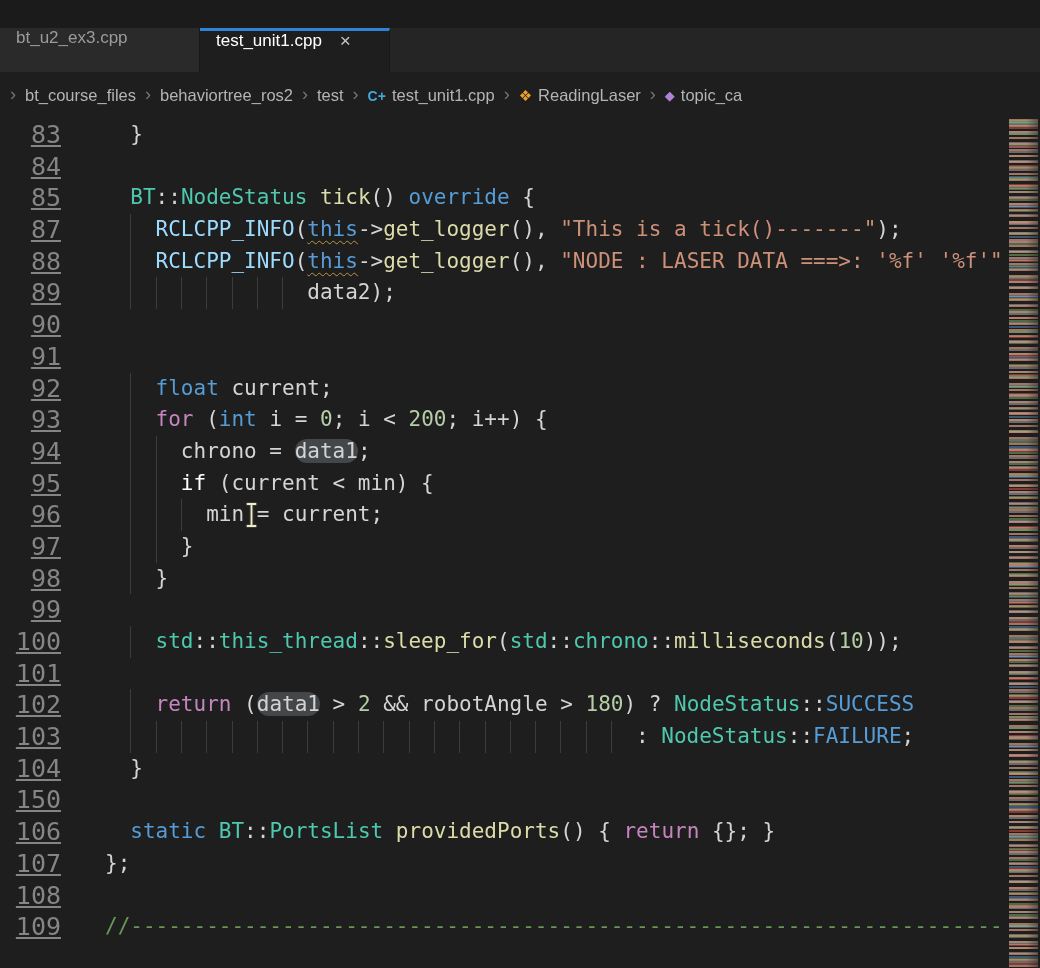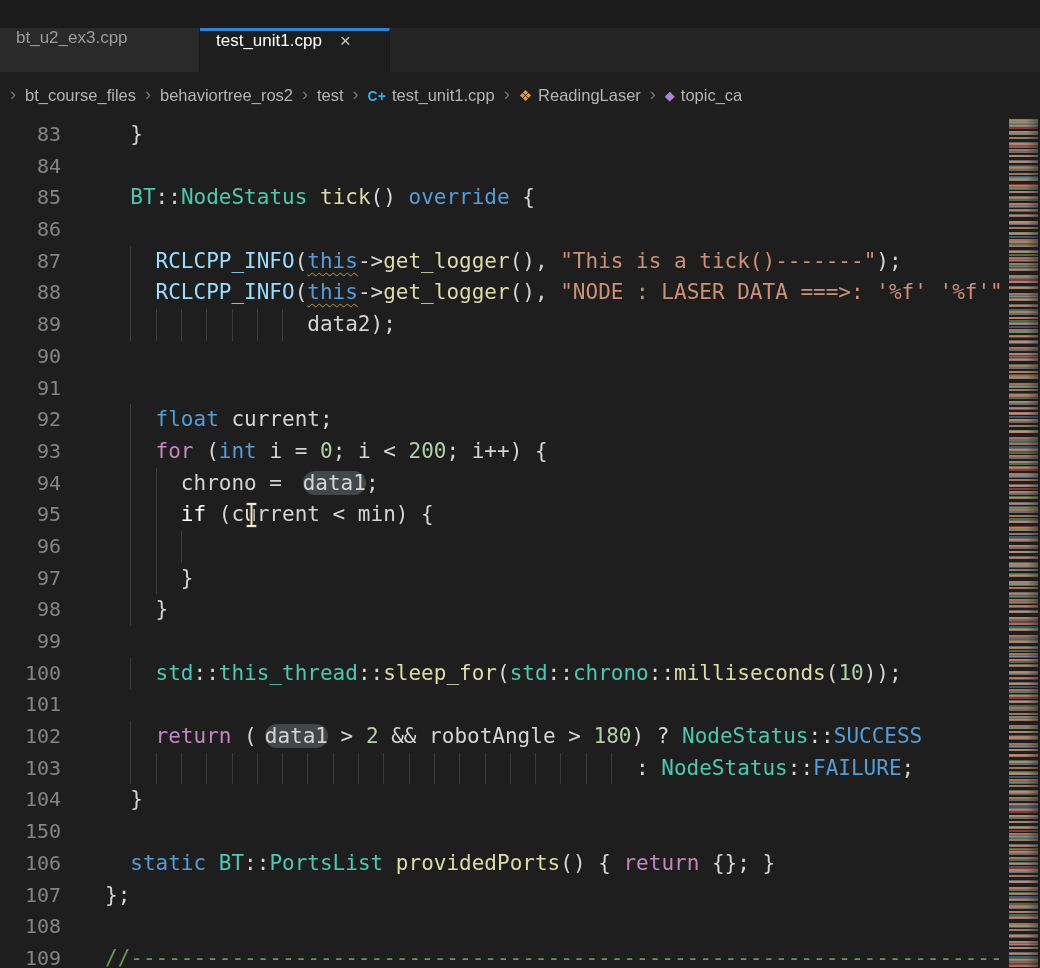--- a/index.html
+++ b/index.html
@@ -21,24 +21,24 @@
     font-size:16.5px;color:#b4b4b4;white-space:nowrap;overflow:hidden;}
   .bc-sep{color:#767676;font-size:18px;transform:translateY(-1px);}
   .bc-item{display:flex;align-items:center;gap:6px;cursor:pointer;justify-content:center;}
   .bc-icon{font-size:14px;font-weight:bold;}
   .icon-cpp{color:#3fa9dd;}
   .icon-class{color:#ee9d28;font-weight:normal;font-size:15px;}
   .icon-method{color:#b180d7;font-weight:normal;font-size:13px;}
   
   .editor{position:absolute;top:119px;left:0;right:0;bottom:0;background:#1e1e1e;overflow:hidden;}
   .code-row{display:flex;height:31.7px;line-height:31.7px;font-family:"DejaVu Sans Mono",monospace;font-size:21px;white-space:pre;}
-  .gutter{width:105px;padding-right:44px;box-sizing:border-box;flex:none;text-align:right;color:#858585;font-size:20px;}
+  .gutter{width:105px;padding-right:44px;box-sizing:border-box;flex:none;text-align:right;color:#858585;font-size:25px;text-decoration:underline;}
   .codeline{position:relative;flex:1;overflow:hidden;margin-right:34px;color:#d4d4d4;}
   .guide{position:absolute;top:0;bottom:0;width:1px;background:#3c3c3c;}
-  .hl{background:rgba(125,132,140,.40);border-radius:12px;margin-left:8px;}
+  .hl{background:rgba(125,132,140,.40);border-radius:12px;}
   .sq{text-decoration:underline;text-decoration-style:wavy;text-decoration-color:#b8964b;text-decoration-thickness:1px;text-underline-offset:4px;}
   
   .minimap{position:absolute;top:0;right:0;bottom:0;width:34px;background:#1e1e1e;z-index:5;cursor:pointer;}
   .minimap-content{position:absolute;top:0;bottom:0;left:3px;right:2px;
     background-image:
       repeating-linear-gradient(to bottom, rgba(206,145,120,.75) 0 2px, transparent 2px 6px),
       repeating-linear-gradient(to bottom, rgba(120,170,100,.55) 0 2px, transparent 2px 11px),
       repeating-linear-gradient(to bottom, rgba(222,222,226,.40) 0 2px, transparent 2px 9px),
       repeating-linear-gradient(to bottom, rgba(212,85,75,.55) 0 2px, transparent 2px 19px),
       repeating-linear-gradient(to bottom, rgba(100,160,220,.45) 0 2px, transparent 2px 15px);
@@ -91,31 +91,30 @@
     <span class="bc-icon icon-method">◆</span>
     <span>topic_ca</span>
   </span>
 </div>
 
 <div class="editor">
   <div>
       <div class="code-row"><div class="gutter">83</div><div class="codeline"><span style="color: rgb(212, 212, 212);">  }</span></div></div>
       <div class="code-row"><div class="gutter">84</div><div class="codeline"></div></div>
       <div class="code-row"><div class="gutter">85</div><div class="codeline"><span style="color: rgb(212, 212, 212);">  </span><span style="color: rgb(78, 201, 176);">BT</span><span style="color: rgb(212, 212, 212);">::</span><span style="color: rgb(78, 201, 176);">NodeStatus</span><span style="color: rgb(212, 212, 212);"> </span><span style="color: rgb(220, 220, 170);">tick</span><span style="color: rgb(212, 212, 212);">() </span><span style="color: rgb(86, 156, 214);">override</span><span style="color: rgb(212, 212, 212);"> {</span></div></div>
-      <div class="code-row"><div class="gutter">86</div><div class="codeline"></div></div>
       <div class="code-row"><div class="gutter">87</div><div class="codeline"><span class="guide" style="left: 25.3px;"></span><span style="color: rgb(212, 212, 212);">    </span><span style="color: rgb(156, 220, 254);">RCLCPP_INFO</span><span style="color: rgb(212, 212, 212);">(</span><span class="sq" style="color: rgb(86, 156, 214);">this</span><span style="color: rgb(212, 212, 212);">-&gt;</span><span style="color: rgb(220, 220, 170);">get_logger</span><span style="color: rgb(212, 212, 212);">(), </span><span style="color: rgb(206, 145, 120);">"This is a tick()-------"</span><span style="color: rgb(212, 212, 212);">);</span></div></div>
       <div class="code-row"><div class="gutter">88</div><div class="codeline"><span class="guide" style="left: 25.3px;"></span><span style="color: rgb(212, 212, 212);">    </span><span style="color: rgb(156, 220, 254);">RCLCPP_INFO</span><span style="color: rgb(212, 212, 212);">(</span><span class="sq" style="color: rgb(86, 156, 214);">this</span><span style="color: rgb(212, 212, 212);">-&gt;</span><span style="color: rgb(220, 220, 170);">get_logger</span><span style="color: rgb(212, 212, 212);">(), </span><span style="color: rgb(206, 145, 120);">"NODE : LASER DATA ===&gt;: '%f' '%f'",</span></div></div>
       <div class="code-row"><div class="gutter">89</div><div class="codeline"><span class="guide" style="left: 25.3px;"></span><span class="guide" style="left: 50.6px;"></span><span class="guide" style="left: 75.9px;"></span><span class="guide" style="left: 101.2px;"></span><span class="guide" style="left: 126.5px;"></span><span class="guide" style="left: 151.8px;"></span><span class="guide" style="left: 177.1px;"></span><span style="color: rgb(212, 212, 212);">                data2);</span></div></div>
       <div class="code-row"><div class="gutter">90</div><div class="codeline"></div></div>
       <div class="code-row"><div class="gutter">91</div></div>
       <div class="code-row"><div class="gutter">92</div><div class="codeline"><span class="guide" style="left: 25.3px;"></span><span style="color: rgb(212, 212, 212);">    </span><span style="color: rgb(86, 156, 214);">float</span><span style="color: rgb(212, 212, 212);"> current;</span></div></div>
       <div class="code-row"><div class="gutter">93</div><div class="codeline"><span class="guide" style="left: 25.3px;"></span><span style="color: rgb(212, 212, 212);">    </span><span style="color: rgb(197, 134, 192);">for</span><span style="color: rgb(212, 212, 212);"> (</span><span style="color: rgb(86, 156, 214);">int</span><span style="color: rgb(212, 212, 212);"> i = </span><span style="color: rgb(181, 206, 168);">0</span><span style="color: rgb(212, 212, 212);">; i &lt; </span><span style="color: rgb(181, 206, 168);">200</span><span style="color: rgb(212, 212, 212);">; i++) {</span></div></div>
       <div class="code-row"><div class="gutter">94</div><div class="codeline"><span class="guide" style="left: 25.3px;"></span><span class="guide" style="left: 50.6px;"></span><span style="color: rgb(212, 212, 212);">      chrono = </span><span class="hl" style="color: rgb(212, 212, 212);">data1</span><span style="color: rgb(212, 212, 212);">;</span></div></div>
       <div class="code-row"><div class="gutter">95</div><div class="codeline"><span class="guide" style="left: 25.3px;"></span><span class="guide" style="left: 50.6px;"></span><span style="color: rgb(212, 212, 212);">      </span><span style="color: #ffffff;">if</span><span style="color: rgb(212, 212, 212);"> (current &lt; min) {</span></div></div>
-      <div class="code-row"><div class="gutter">96</div><div class="codeline"><span class="guide" style="left: 25.3px;"></span><span class="guide" style="left: 50.6px;"></span><span class="guide" style="left: 75.9px;"></span></div></div>
+      <div class="code-row"><div class="gutter">96</div><div class="codeline"><span class="guide" style="left: 25.3px;"></span><span class="guide" style="left: 50.6px;"></span><span class="guide" style="left: 75.9px;"></span><span style="color: rgb(212, 212, 212);">        min = current;</span></div></div>
       <div class="code-row"><div class="gutter">97</div><div class="codeline"><span class="guide" style="left: 25.3px;"></span><span class="guide" style="left: 50.6px;"></span><span style="color: rgb(212, 212, 212);">      }</span></div></div>
       <div class="code-row"><div class="gutter">98</div><div class="codeline"><span class="guide" style="left: 25.3px;"></span><span style="color: rgb(212, 212, 212);">    }</span></div></div>
       <div class="code-row"><div class="gutter">99</div><div class="codeline"></div></div>
       <div class="code-row"><div class="gutter">100</div><div class="codeline"><span class="guide" style="left: 25.3px;"></span><span style="color: rgb(212, 212, 212);">    </span><span style="color: rgb(78, 201, 176);">std</span><span style="color: rgb(212, 212, 212);">::</span><span style="color: rgb(78, 201, 176);">this_thread</span><span style="color: rgb(212, 212, 212);">::</span><span style="color: rgb(220, 220, 170);">sleep_for</span><span style="color: rgb(212, 212, 212);">(</span><span style="color: rgb(78, 201, 176);">std</span><span style="color: rgb(212, 212, 212);">::</span><span style="color: rgb(78, 201, 176);">chrono</span><span style="color: rgb(212, 212, 212);">::</span><span style="color: rgb(220, 220, 170);">milliseconds</span><span style="color: rgb(212, 212, 212);">(</span><span style="color: rgb(181, 206, 168);">10</span><span style="color: rgb(212, 212, 212);">));</span></div></div>
       <div class="code-row"><div class="gutter">101</div><div class="codeline"></div></div>
       <div class="code-row"><div class="gutter">102</div><div class="codeline"><span class="guide" style="left: 25.3px;"></span><span style="color: rgb(212, 212, 212);">    </span><span style="color: rgb(197, 134, 192);">return</span><span style="color: rgb(212, 212, 212);"> (</span><span class="hl" style="color: rgb(212, 212, 212);">data1</span><span style="color: rgb(212, 212, 212);"> &gt; </span><span style="color: rgb(181, 206, 168);">2</span><span style="color: rgb(212, 212, 212);"> &amp;&amp; robotAngle &gt; </span><span style="color: rgb(181, 206, 168);">180</span><span style="color: rgb(212, 212, 212);">) ? </span><span style="color: rgb(78, 201, 176);">NodeStatus</span><span style="color: rgb(212, 212, 212);">::</span><span style="color: rgb(86, 156, 214);">SUCCESS</span></div></div>
       <div class="code-row"><div class="gutter">103</div><div class="codeline"><span class="guide" style="left: 25.3px;"></span><span class="guide" style="left: 50.6px;"></span><span class="guide" style="left: 75.9px;"></span><span class="guide" style="left: 101.2px;"></span><span class="guide" style="left: 126.5px;"></span><span class="guide" style="left: 151.8px;"></span><span class="guide" style="left: 177.1px;"></span><span class="guide" style="left: 202.4px;"></span><span class="guide" style="left: 227.7px;"></span><span class="guide" style="left: 253px;"></span><span class="guide" style="left: 278.3px;"></span><span class="guide" style="left: 303.6px;"></span><span class="guide" style="left: 328.9px;"></span><span class="guide" style="left: 354.2px;"></span><span class="guide" style="left: 379.5px;"></span><span class="guide" style="left: 404.8px;"></span><span class="guide" style="left: 430.1px;"></span><span class="guide" style="left: 455.4px;"></span><span class="guide" style="left: 480.7px;"></span><span class="guide" style="left: 506px;"></span><span style="color: rgb(212, 212, 212);">                                          : </span><span style="color: rgb(78, 201, 176);">NodeStatus</span><span style="color: rgb(212, 212, 212);">::</span><span style="color: rgb(86, 156, 214);">FAILURE</span><span style="color: rgb(212, 212, 212);">;</span></div></div>
       <div class="code-row"><div class="gutter">104</div><div class="codeline"><span style="color: rgb(212, 212, 212);">  }</span></div></div>
       <div class="code-row"><div class="gutter">150</div><div class="codeline"></div></div>
       <div class="code-row"><div class="gutter">106</div><div class="codeline"><span style="color: rgb(212, 212, 212);">  </span><span style="color: rgb(86, 156, 214);">static</span><span style="color: rgb(212, 212, 212);"> </span><span style="color: rgb(78, 201, 176);">BT</span><span style="color: rgb(212, 212, 212);">::</span><span style="color: rgb(78, 201, 176);">PortsList</span><span style="color: rgb(212, 212, 212);"> </span><span style="color: rgb(220, 220, 170);">providedPorts</span><span style="color: rgb(212, 212, 212);">() { </span><span style="color: rgb(197, 134, 192);">return</span><span style="color: rgb(212, 212, 212);"> {}; }</span></div></div>

